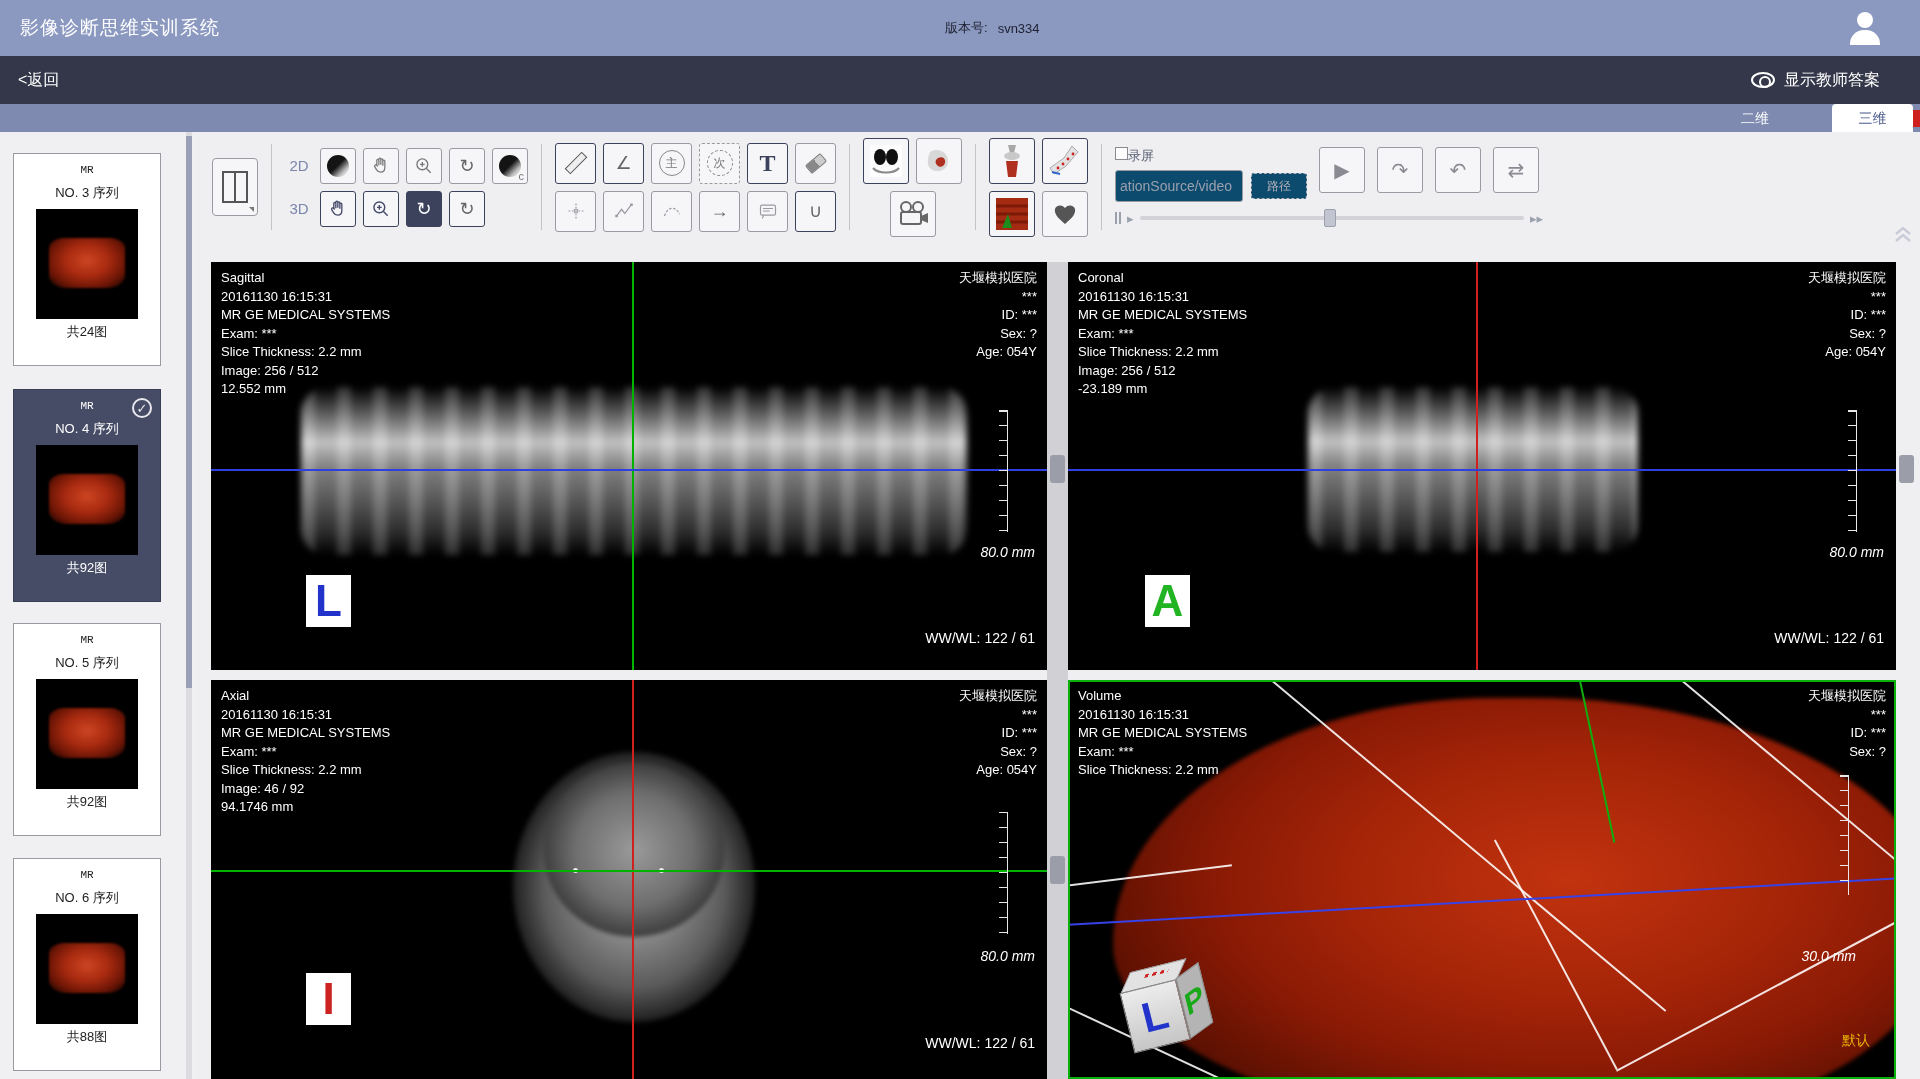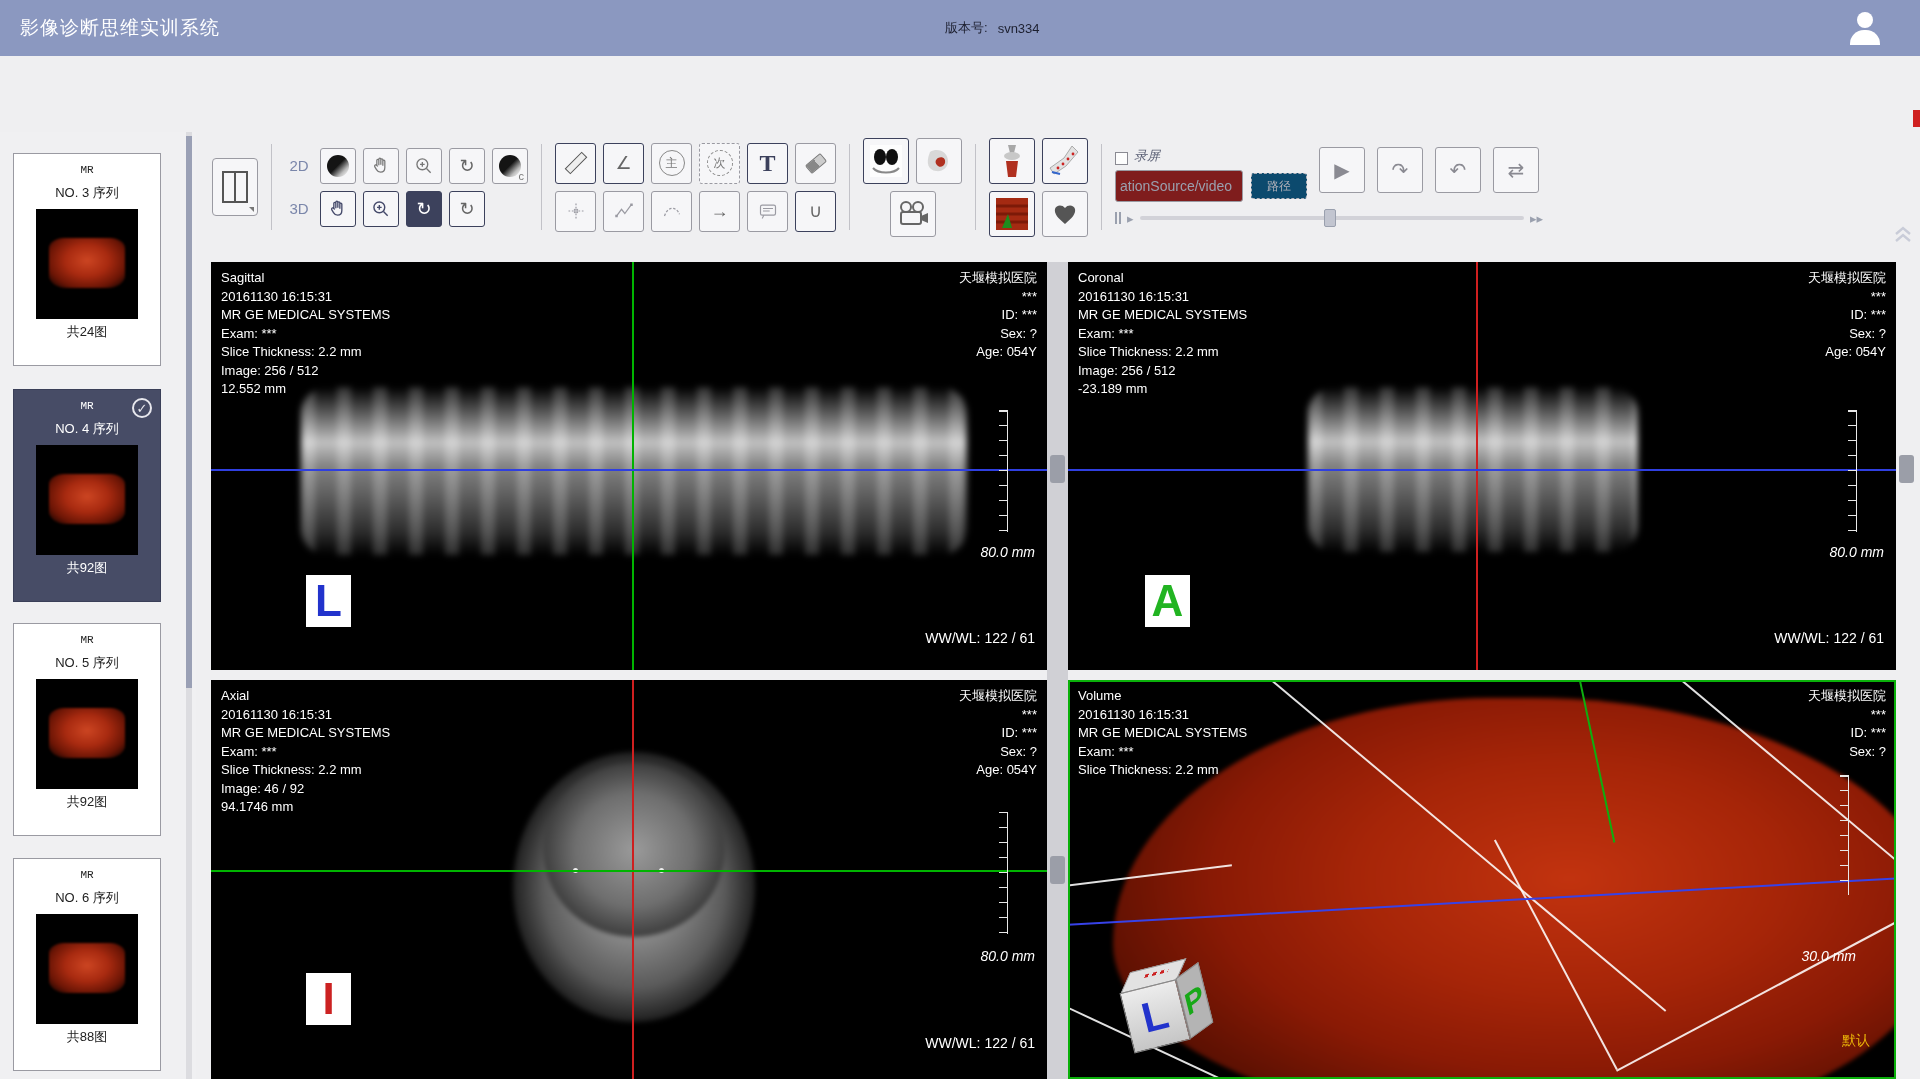--- a/index.html
+++ b/index.html
@@ -74,23 +74,23 @@
   .sub-c { position:absolute; right:3px; bottom:1px; font-size:11px; color:#777; }
   .ruler-glyph { width:24px; height:8px; border:1.5px solid #555; transform:rotate(-45deg); background:#eee; }
   .roi-circle { width:26px; height:26px; border:1.5px solid #888; border-radius:50%; font-size:12px;
                 color:#777; display:flex; align-items:center; justify-content:center; }
   .roi-circle.dashed2 { border-style:dashed; }
   .ttool { font-family:"Liberation Serif", serif; font-size:24px; color:#3c415c; font-weight:bold; }
   .eraser-glyph { width:20px; height:11px; background:linear-gradient(90deg,#888 55%,#ccc 55%);
                   border:1px solid #777; border-radius:2px; transform:rotate(-40deg); }
   .organ-btn { width:46px; height:46px; }
   .organ-btn svg { display:block; }
-  .checkrow { display:flex; align-items:flex-end; gap:6px; color:#5a5f74; font-size:13px;font-style:italic; }
+  .checkrow { display:flex; align-items:flex-start; color:#5a5f74; font-size:13px; }
   .checkbox { width:13px; height:13px; border:1px solid #8a8a92; background:#fdfdfd; }
-  .path-input { width:128px; height:26px; border:1px solid #9a9aa2; border-radius:3px; background:#7f1d1d;
+  .path-input { width:128px; height:26px; border:1px solid #9a9aa2; border-radius:3px; background:#0c4a6e;
                 color:#9aa0ae; font-size:14px; padding:15px 4px; }
   .path-btn { width:56px; height:26px; border:1px dashed #b5b5bc; border-radius:3px; background:#0c4a6e;
               color:#b0b0b8; font-size:12px; }
   .pbtn { width:46px; height:46px; font-size:20px; color:#8a8a92; }
   .slider { display:flex; align-items:center; gap:6px; width:428px; height:18px; }
   .sl-bars { display:flex; gap:2px; align-items:center; }
   .sl-bars i { width:2px; height:12px; background:#9aa0ae; }
   .sl-arrow { color:#9aa0ae; font-size:13px; }
   .sl-track { position:relative; flex:1; height:4px; background:#d2d2d8; border-radius:2px; }
   .sl-thumb { position:absolute; left:48%; top:-7px; width:12px; height:18px; background:#c2c5d0;
@@ -157,21 +157,32 @@
     <div class="version">
       <span>版本号:</span>
       <span>svn334</span>
     </div>
     <div class="user-icon">
       <div class="head"></div>
       <div class="body"></div>
     </div>
   </header>
 
-
+  <div class="navbar">
+    <span class="back">&lt;返回</span>
+    <span class="show-answer">
+      <span class="eye"></span>
+      <span>显示教师答案</span>
+    </span>
+  </div>
+
+  <div class="tabstrip">
+    <div class="tab tab-2d">二维</div>
+    <div class="tab tab-3d">三维</div>
+  </div>
   <div class="red-sliver"></div>
 
   <aside class="sidebar">
     <div class="series-card" style="top:21px">
       <div class="modality">MR</div>
       <div class="sname">NO. 3 序列</div>
       <div class="thumb"></div>
       <div class="count">共24图</div>
     </div>
     <div class="series-card selected" style="top:257px">

